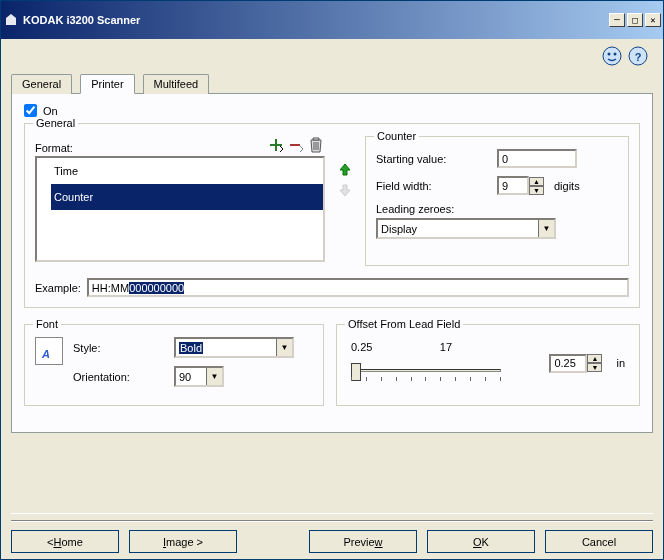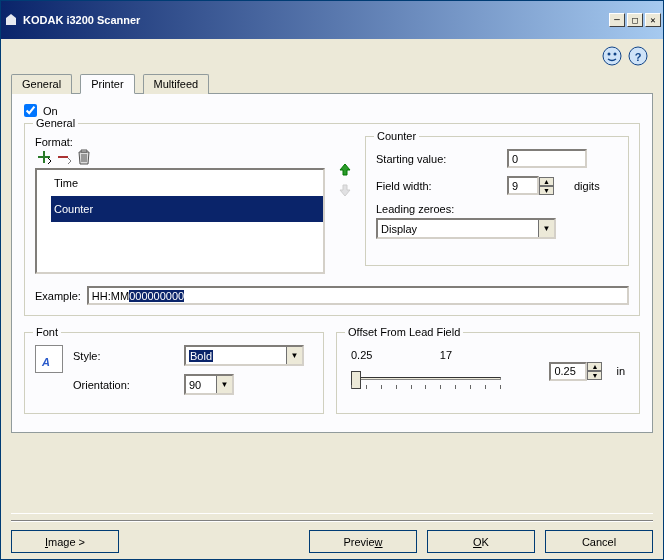--- a/index.html
+++ b/index.html
@@ -16,31 +16,31 @@
 .tabs { display: flex; margin-top: 30px; border-bottom: none; position: relative; z-index: 2; gap: 8px;}
 .tab { padding: 3px 10px 3px 10px; border: 1px solid #919b9c; border-bottom: none; background: #ece9d8; cursor: pointer; margin-right: 0px; border-radius: 2px 2px 0 0; position: relative; top: 1px; color: #000; }
 .tab.active { background: #fcfcfe; border-bottom: 1px solid #fcfcfe; z-index: 3; }
 .tab-page { border: 1px solid #919b9c; background: #fcfcfe; padding: 10px 12px; flex: 0 0 auto; height: 340px; }
 .chk-row { display: flex; align-items: center; gap: 6px; margin-bottom: 4px; }
 input[type=checkbox] { width: 13px; height: 13px; }
 .groupbox { border: 1px solid #d0d0bf; padding: 12px 10px 10px 10px; position: relative; margin-top: 6px; }
 .groupbox-title { position: absolute; top: -7px; left: 8px; background: #fcfcfe; padding: 0 3px; color: #000; }
 .template-upper { display: flex; gap: 10px; }
 .format-col { flex: 0 0 290px; }
-.format-head { display: flex; justify-content: space-between; margin-bottom: 2px; flex-direction: column; }
+.format-head { display: flex; justify-content: space-between; align-items: flex-end; margin-bottom: 2px; }
 .icon-row { display: flex; gap: 2px; align-items: center; }
 .icon-btn { width: 18px; height: 18px; display: flex; align-items: center; justify-content: center; cursor: pointer; }
 .listbox { width: 100%; height: 106px; border: 2px inset #d4d0c8; background: #fff; overflow: hidden; }
 .list-item { padding: 7px 3px; color: #000; cursor: pointer; margin-left: 14px; }
 .list-item.selected { background: #0a246a; color: #fff; }
 .arrow-col { width: 20px; display: flex; flex-direction: column; align-items: center; padding-top: 24px; gap: 4px; }
 .arrow-btn { width: 18px; height: 18px; display: flex; align-items:center; justify-content:center; cursor:pointer; }
 .arrow-btn.disabled { opacity: 0.4; cursor: default; }
 .counter-box { flex: 1; }
-.field-row { display: flex; align-items: center; margin-bottom: 8px; gap: 16px; }
+.field-row { display: flex; align-items: center; margin-bottom: 8px; gap: 6px; }
 .field-label { width: 115px; color:#000; }
 .txt { border: 2px inset #d4d0c8; background:#fff; padding: 1px 3px; height: 19px; }
 .spin { display: flex; align-items: center; }
 .spin input { width: 32px; border: 2px inset #d4d0c8; background:#fff; padding:1px 3px; height:19px; text-align:left; }
 .spin-btns { display:flex; flex-direction:column; }
 .spin-btns div { width:15px; height:9px; border:1px solid #707070; background:#ece9d8; display:flex; align-items:center; justify-content:center; cursor:pointer; font-size:7px; line-height:1; }
 .combo { border: 2px inset #d4d0c8; background:#fff; height:21px; display:flex; align-items:center; padding:0 0 0 3px; position:relative; }
 .combo.sel-highlight span.val { background: #0a246a; color:#fff; padding: 0 1px;}
 .combo .drop { width:16px; height:100%; background:#ece9d8; border-left:1px solid #707070; display:flex; align-items:center; justify-content:center; margin-left:auto; cursor:pointer; font-size:8px; }
 .example-row { display:flex; align-items:center; margin-top:12px; gap:6px;}
@@ -260,20 +260,21 @@
             </div>
             <span class="unit">in</span>
           </div>
         </div>
       </div>
     </div>
 
     <div class="footer">
       <div class="footer-divider"></div>
       <div class="btn-row">
+        <div class="btn">&lt; <span class="u">H</span>ome</div>
         <div class="btn"><span class="u">I</span>mage &gt;</div>
         <div class="spacer"></div>
         <div class="btn">Previe<span class="u">w</span></div>
         <div class="btn"><span class="u">O</span>K</div>
         <div class="btn">Cancel</div>
       </div>
     </div>
   </div>
 </div>
 

